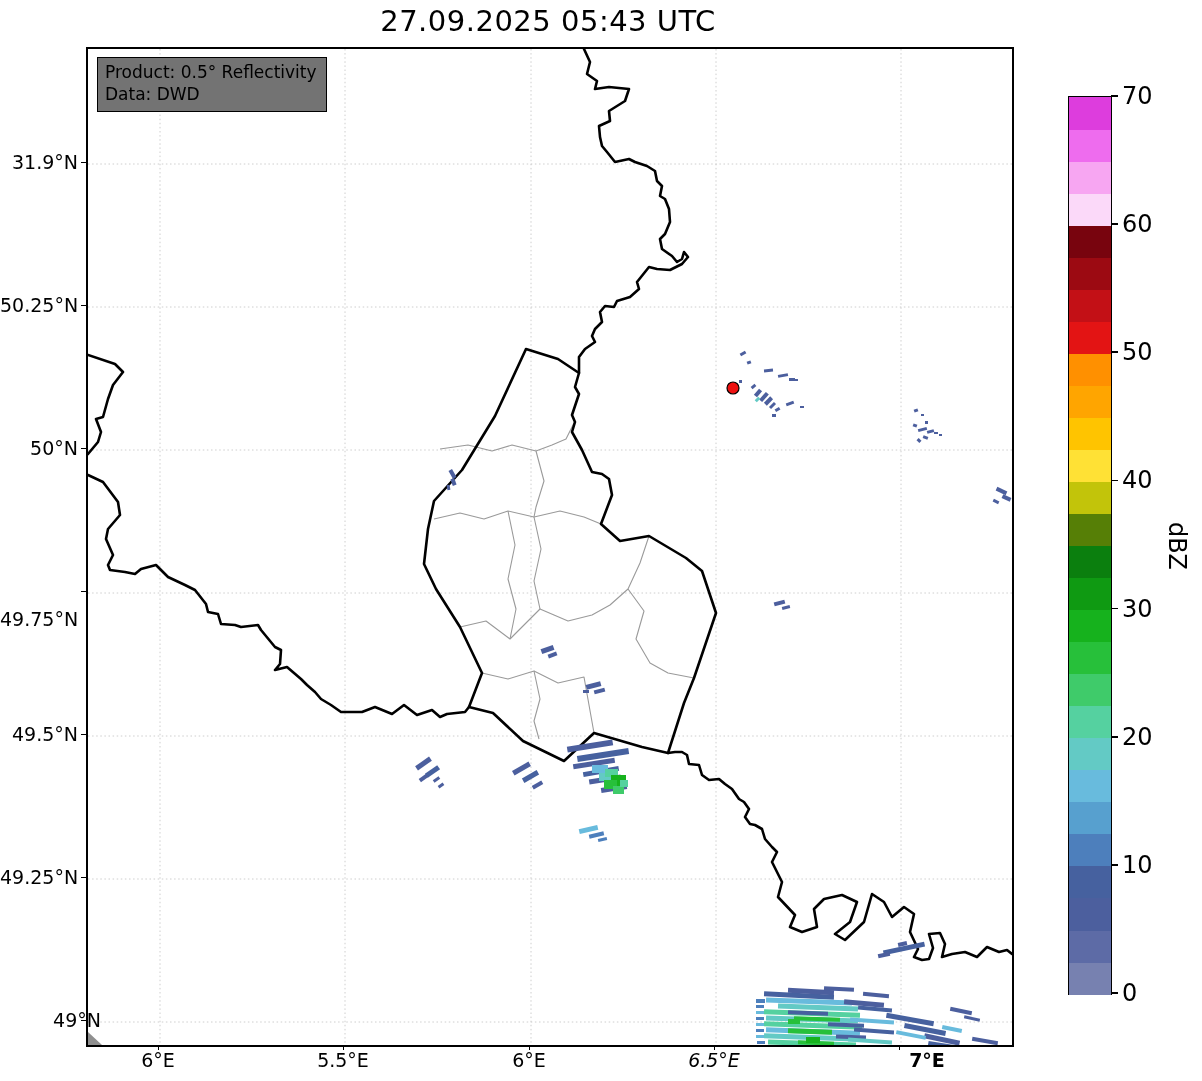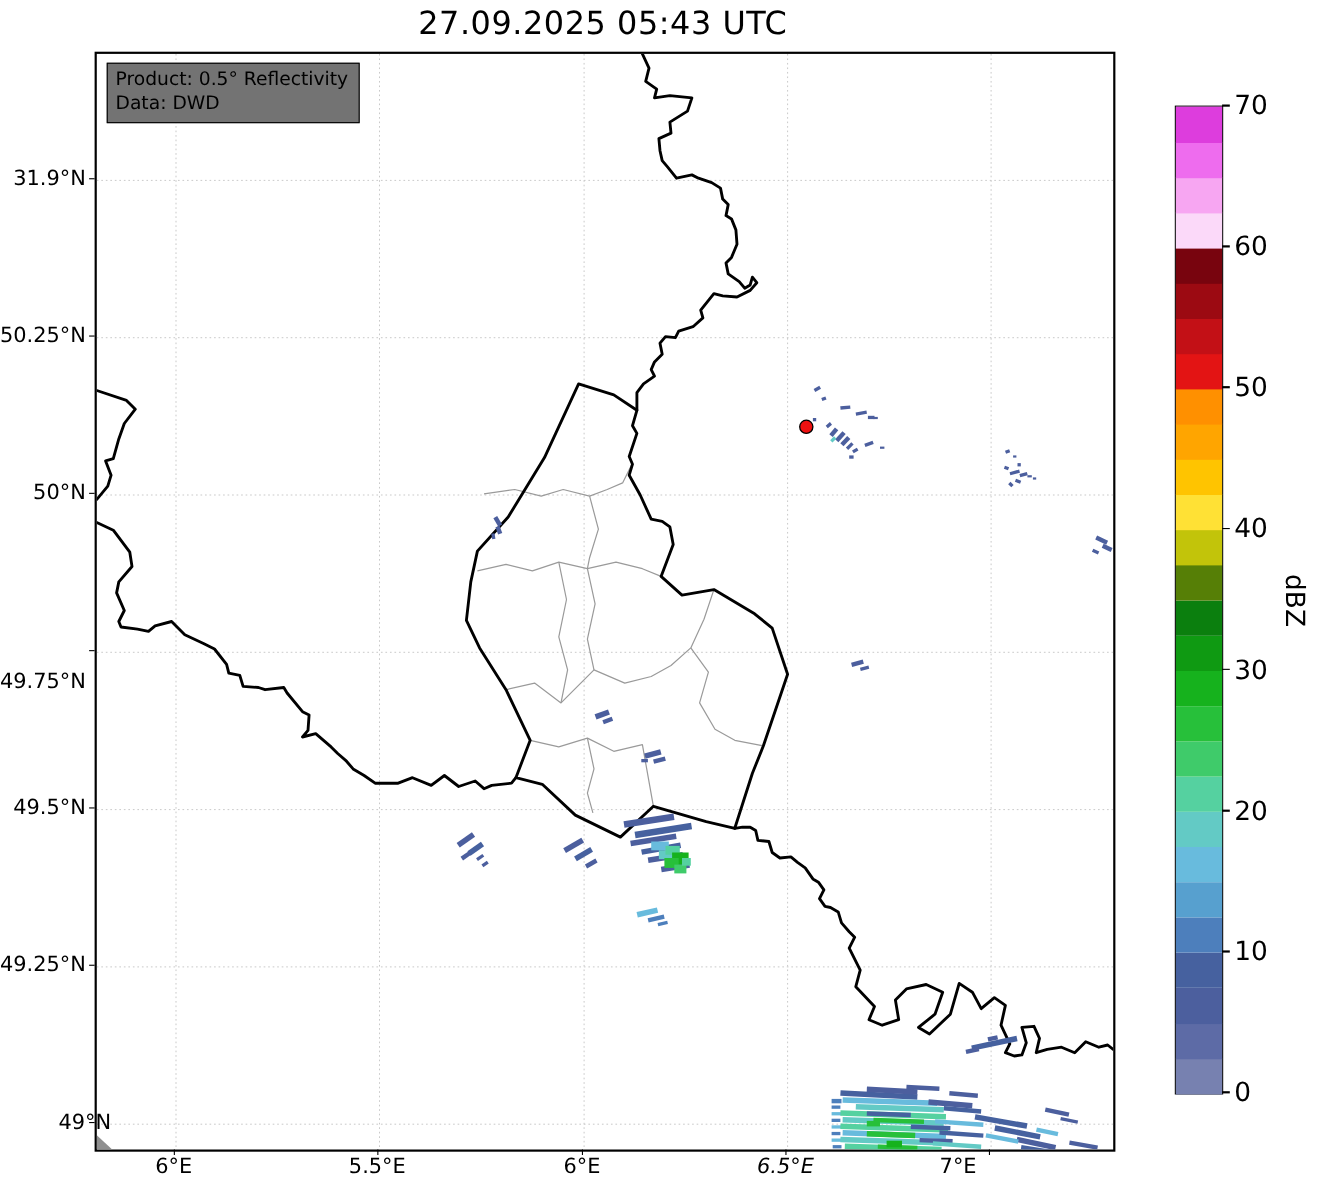--- a/index.html
+++ b/index.html
@@ -196,21 +196,21 @@
   </div>
 <div id="lon-labels">
     <div class="lon-label" style="left: 103px;">6°E</div>
     <div class="axis-tick" style="left: 158px; top: 1045px; width: 1.4px; height: 5px;"></div>
     <div class="lon-label" style="left: 288px;">5.5°E</div>
     <div class="axis-tick" style="left: 343px; top: 1045px; width: 1.4px; height: 5px;"></div>
     <div class="lon-label" style="left: 474px;">6°E</div>
     <div class="axis-tick" style="left: 529px; top: 1045px; width: 1.4px; height: 5px;"></div>
     <div class="lon-label" style="left: 659px; font-style: italic;">6.5°E</div>
     <div class="axis-tick" style="left: 714px; top: 1045px; width: 1.4px; height: 5px;"></div>
-    <div class="lon-label" style="left: 816px;">7°E</div>
+    <div class="lon-label" style="left: 872px; font-weight: bold;">7°E</div>
     <div class="axis-tick" style="left: 899px; top: 1045px; width: 1.4px; height: 5px;"></div>
   </div>
 
 <div id="colorbar">
     <div class="seg" style="top: 864.964px; height: 32.6357px; background: rgb(119, 129, 176);"></div>
     <div class="seg" style="top: 832.929px; height: 32.6357px; background: rgb(93, 107, 166);"></div>
     <div class="seg" style="top: 800.893px; height: 32.6357px; background: rgb(76, 95, 158);"></div>
     <div class="seg" style="top: 768.857px; height: 32.6357px; background: rgb(70, 97, 159);"></div>
     <div class="seg" style="top: 736.821px; height: 32.6357px; background: rgb(77, 127, 188);"></div>
     <div class="seg" style="top: 704.786px; height: 32.6357px; background: rgb(87, 160, 207);"></div>

